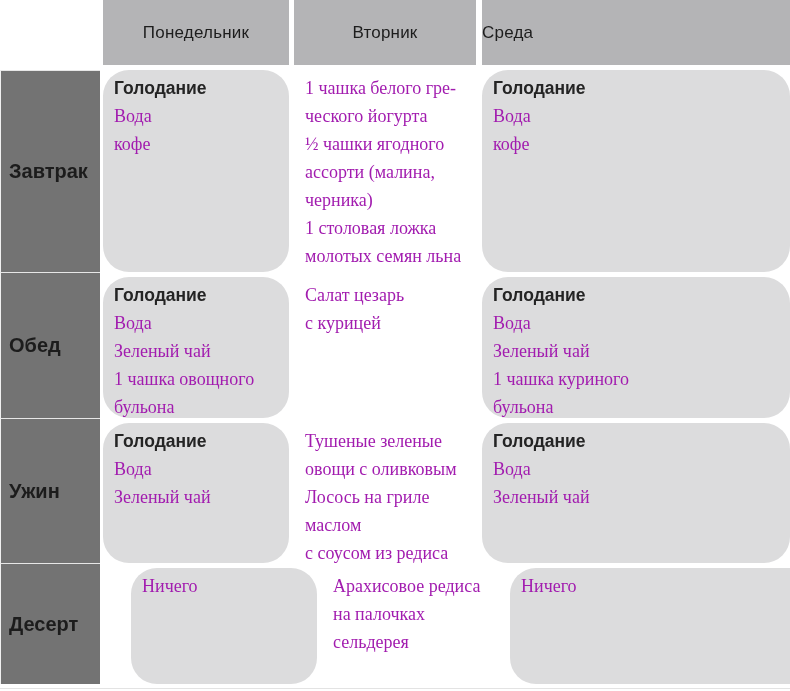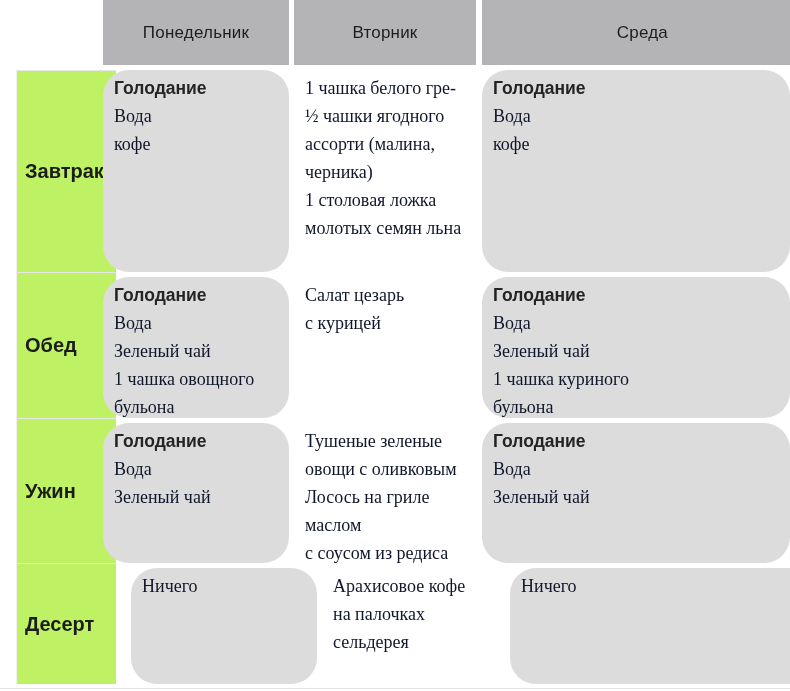--- a/index.html
+++ b/index.html
@@ -12,34 +12,34 @@
   
   .row-header{top:0;height:65px;}
   .row-breakfast{top:70px;height:202px;}
   .row-lunch{top:277px;height:141px;}
   .row-dinner{top:423px;height:140px;}
   .row-dessert{top:568px;height:116px;margin-left:28px;}
   
   .hdr{background:#b4b4b6;display:flex;align-items:center;justify-content:center;
        font-weight:normal;font-size:17px;color:#1d1d1d;letter-spacing:0.2px;}
   .hdr.col-wed{justify-content:flex-start;}
-  .hdr-inner{display:block;width:186px;text-align:right;}
+  .hdr-inner{display:block;width:186px;text-align:left;}
   
   .body{padding:4px 10px 0 11px;border-radius:26px;}
   .gray{background:#dcdcdd;}
   .white{background:#ffffff;}
   .line{font-family:"Liberation Serif","DejaVu Serif",serif;font-size:18px;
-        line-height:28px;color:#0f172a;white-space:nowrap;}
+        line-height:28px;color:#a21caf;white-space:nowrap;}
   .line.fast{font-family:"Liberation Sans",sans-serif;font-weight:bold;
              font-size:17.5px;line-height:28px;color:#242424;}
   
   .rowlabel{position:absolute;left:0;width:100px;box-sizing:border-box;
             display:flex;align-items:center;padding-left:8px;
             border-top:1px solid #e7e7e7;border-left:1px solid #f0f0f0;
-            font-weight:bold;font-size:20px;color:#1c1c1c;background:#bef264;margin-left:16px;}
+            font-weight:bold;font-size:20px;color:#1c1c1c;background:#737373;}
   .lab-breakfast{top:70px;height:202px;}
   .lab-lunch{top:272px;height:146px;}
   .lab-dinner{top:418px;height:145px;}
   .lab-dessert{top:563px;height:121px;padding-left:8px;}
   .bottom-rule{position:absolute;left:0;top:688px;width:790px;height:1px;background:#e3e3e3;}
 </style>
 </head>
 <body>
 
 <div id="page">
@@ -67,20 +67,21 @@
     <span>Десерт</span>
   </div>
 
   <div class="cell body row-breakfast col-mon gray">
     <div class="line fast">Голодание</div>
     <div class="line">Вода</div>
     <div class="line">кофе</div>
   </div>
   <div class="cell body row-breakfast col-tue white">
     <div class="line">1 чашка белого гре-</div>
+    <div class="line">ческого йогурта</div>
     <div class="line">½ чашки ягодного</div>
     <div class="line">ассорти (малина,</div>
     <div class="line">черника)</div>
     <div class="line">1 столовая ложка</div>
     <div class="line">молотых семян льна</div>
   </div>
   <div class="cell body row-breakfast col-wed gray">
     <div class="line fast">Голодание</div>
     <div class="line">Вода</div>
     <div class="line">кофе</div>
@@ -120,21 +121,21 @@
   <div class="cell body row-dinner col-wed gray">
     <div class="line fast">Голодание</div>
     <div class="line">Вода</div>
     <div class="line">Зеленый чай</div>
   </div>
 
   <div class="cell body row-dessert col-mon gray">
     <div class="line">Ничего</div>
   </div>
   <div class="cell body row-dessert col-tue white">
-    <div class="line">Арахисовое кофе</div>
+    <div class="line">Арахисовое редиса</div>
     <div class="line">на палочках</div>
     <div class="line">сельдерея</div>
   </div>
   <div class="cell body row-dessert col-wed gray">
     <div class="line">Ничего</div>
   </div>
 
   <div class="bottom-rule"></div>
 </div>
 

